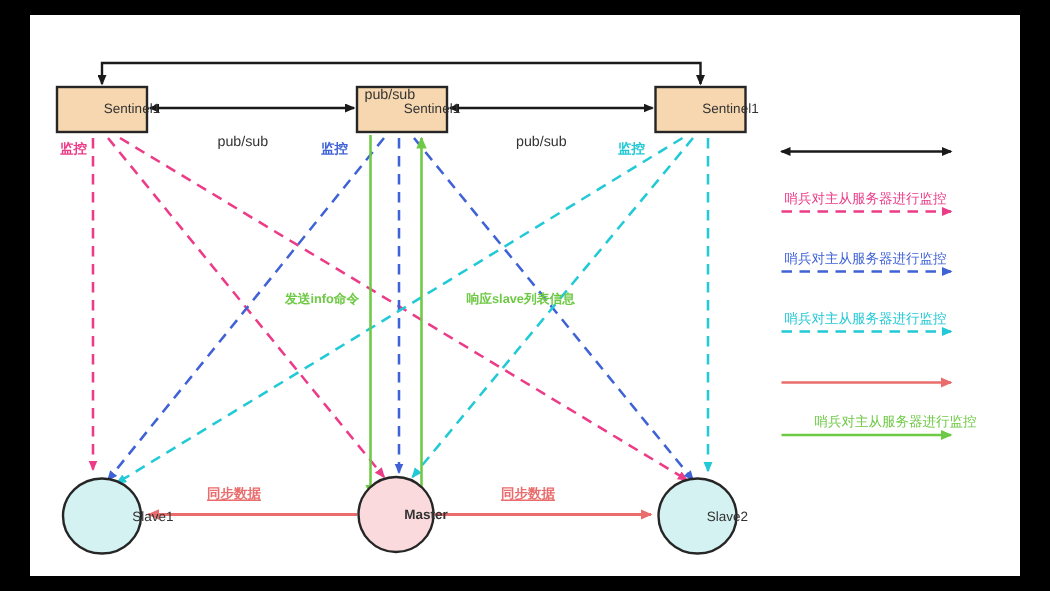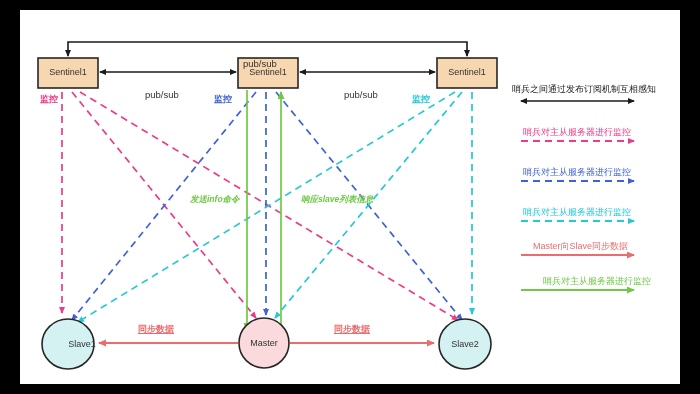--- a/index.html
+++ b/index.html
@@ -4,24 +4,24 @@
 <style>
   html,body{margin:0;padding:0;background:#000;}
   body{width:700px;height:394px;overflow:hidden;
        font-family:"Liberation Sans","DejaVu Sans",sans-serif;}
   #canvas{position:absolute;left:0;top:0;width:700px;height:394px;background:#000;}
   #board{position:absolute;left:20px;top:10px;width:660px;height:374px;background:#fff;}
   svg#wires{position:absolute;left:0;top:0;width:700px;height:394px;}
   .lbl{position:absolute;white-space:nowrap;font-size:9px;color:#333;}
   .lbl.pubsub{font-size:9.5px;color:#333;margin-top:32px;}
   .lbl.jiankong{font-size:9px;font-weight:bold;}
-  .lbl.green{font-size:8.5px;color:#6ec945;font-weight:bold;font-style:italic;}
+  .lbl.green{font-size:8.5px;color:#6ec945;font-weight:bold;}
   .lbl.red{font-size:9px;color:#ea6c6c;font-weight:bold;text-decoration:underline;}
   .node-label{position:absolute;white-space:nowrap;font-size:9px;color:#333;
-              text-align:center;}
+              text-align:center;padding-left:20px;}
   .legend-text{position:absolute;white-space:nowrap;font-size:9px;font-weight:normal;}
 </style>
 </head>
 <body>
 
 <div id="canvas">
   <div id="board"></div>
 
   <svg id="wires" viewBox="0 0 700 394">
     <defs>
@@ -105,36 +105,34 @@
       <ellipse cx="264" cy="343" rx="25" ry="25" fill="#fadadd" stroke="#262626" stroke-width="1.6"></ellipse>
       <ellipse cx="465" cy="344" rx="26" ry="25" fill="#d3f2f1" stroke="#262626" stroke-width="1.6"></ellipse>
     </g>
   </svg>
 
   <div class="node-label" style="left:38px;top:67px;width:60px;">Sentinel1</div>
   <div class="node-label" style="left:238px;top:67px;width:60px;">Sentinel1</div>
   <div class="node-label" style="left:437px;top:67px;width:60px;">Sentinel1</div>
 
   <div class="node-label" style="left:52px;top:339px;width:60px;">Slave1</div>
-  <div class="node-label" style="left:234px;top:338px;width:60px;">Master</div>
+  <div class="node-label" style="left:234px;top:338px;width:60px;font-weight:bold;">Master</div>
   <div class="node-label" style="left:435px;top:339px;width:60px;">Slave2</div>
 
   <div class="lbl pubsub" style="left:243px;top:26px;">pub/sub</div>
   <div class="lbl pubsub" style="left:145px;top:57px;">pub/sub</div>
   <div class="lbl pubsub" style="left:344px;top:57px;">pub/sub</div>
 
   <div class="lbl jiankong" style="left:40px;top:93px;color:#ec3b87;">监控</div>
   <div class="lbl jiankong" style="left:214px;top:93px;color:#3f62d6;">监控</div>
   <div class="lbl jiankong" style="left:412px;top:93px;color:#22c9d6;">监控</div>
 
   <div class="lbl green" style="left:190px;top:194px;">发送info命令</div>
-  <div class="lbl green" style="left:289px;top:194px;padding-left:12px;">响应slave列表信息</div>
+  <div class="lbl green" style="left:299px;top:194px;padding-left:12px;">响应slave列表信息</div>
 
   <div class="lbl red" style="left:138px;top:323px;">同步数据</div>
   <div class="lbl red" style="left:334px;top:323px;">同步数据</div>
 
-  <div class="legend-text" style="left:512px;top:83px;color:#1a1a1a;font-weight:normal;">哨兵之间通过发布订阅机制互相感知</div>
   <div class="legend-text" style="left:523px;top:126px;color:#ec3b87;">哨兵对主从服务器进行监控</div>
   <div class="legend-text" style="left:523px;top:166px;color:#3f62d6;">哨兵对主从服务器进行监控</div>
   <div class="legend-text" style="left:523px;top:206px;color:#22c9d6;">哨兵对主从服务器进行监控</div>
-  <div class="legend-text" style="left:533px;top:240px;color:#ea6c6c;">Master向Slave同步数据</div>
   <div class="legend-text" style="left:543px;top:275px;color:#6ec945;">哨兵对主从服务器进行监控</div>
 </div>
 
 </body></html>

